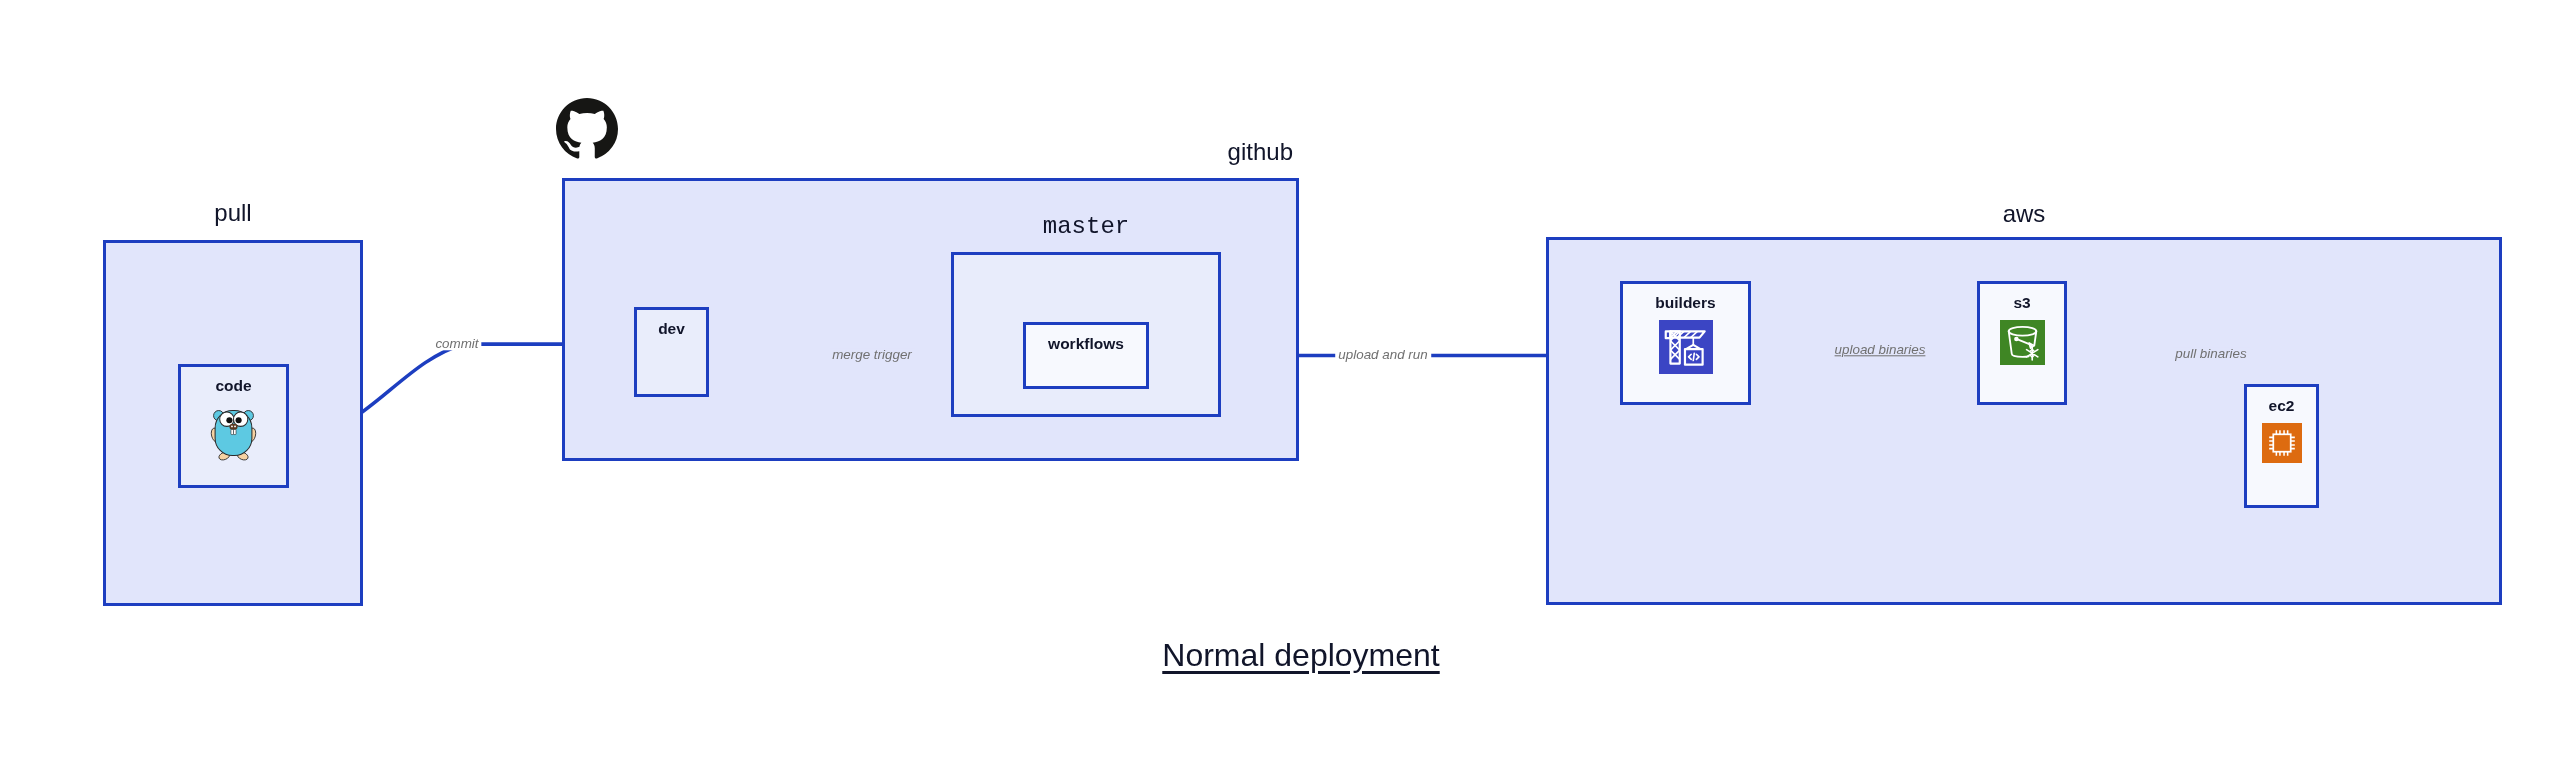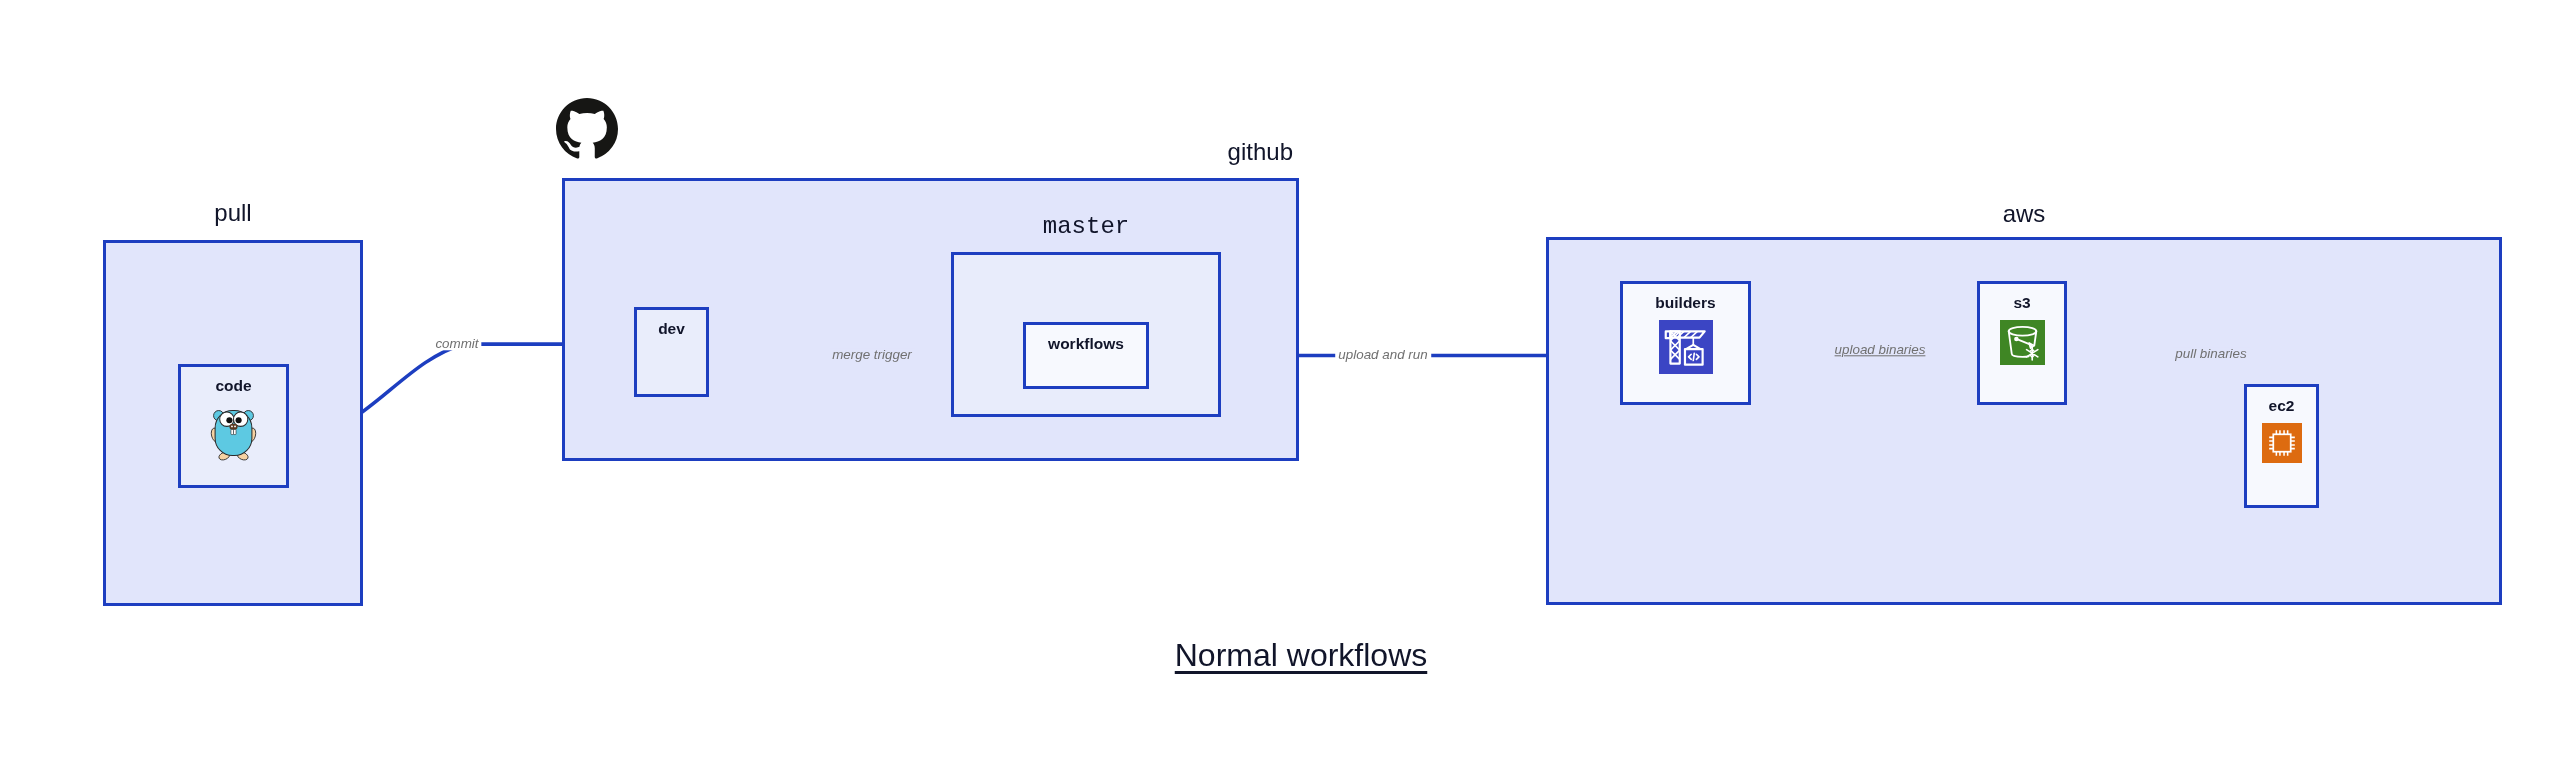--- a/index.html
+++ b/index.html
@@ -280,16 +280,16 @@
       </svg>
     </div>
   </div>
 
   <div class="edge-label on-white" style="left:457px; top:344px;">commit</div>
   <div class="edge-label on-group" style="left:872px; top:355px;">merge trigger</div>
   <div class="edge-label on-white" style="left:1383px; top:355px;">upload and run</div>
   <div class="edge-label on-group" style="left:1880px; top:350px;text-decoration:underline;">upload binaries</div>
   <div class="edge-label on-group" style="left:2211px; top:354px;">pull binaries</div>
 
-  <div id="caption">Normal workflows</div>
+  <div id="caption">Normal deployment</div>
 
 </div>
 
 
 </body></html>

